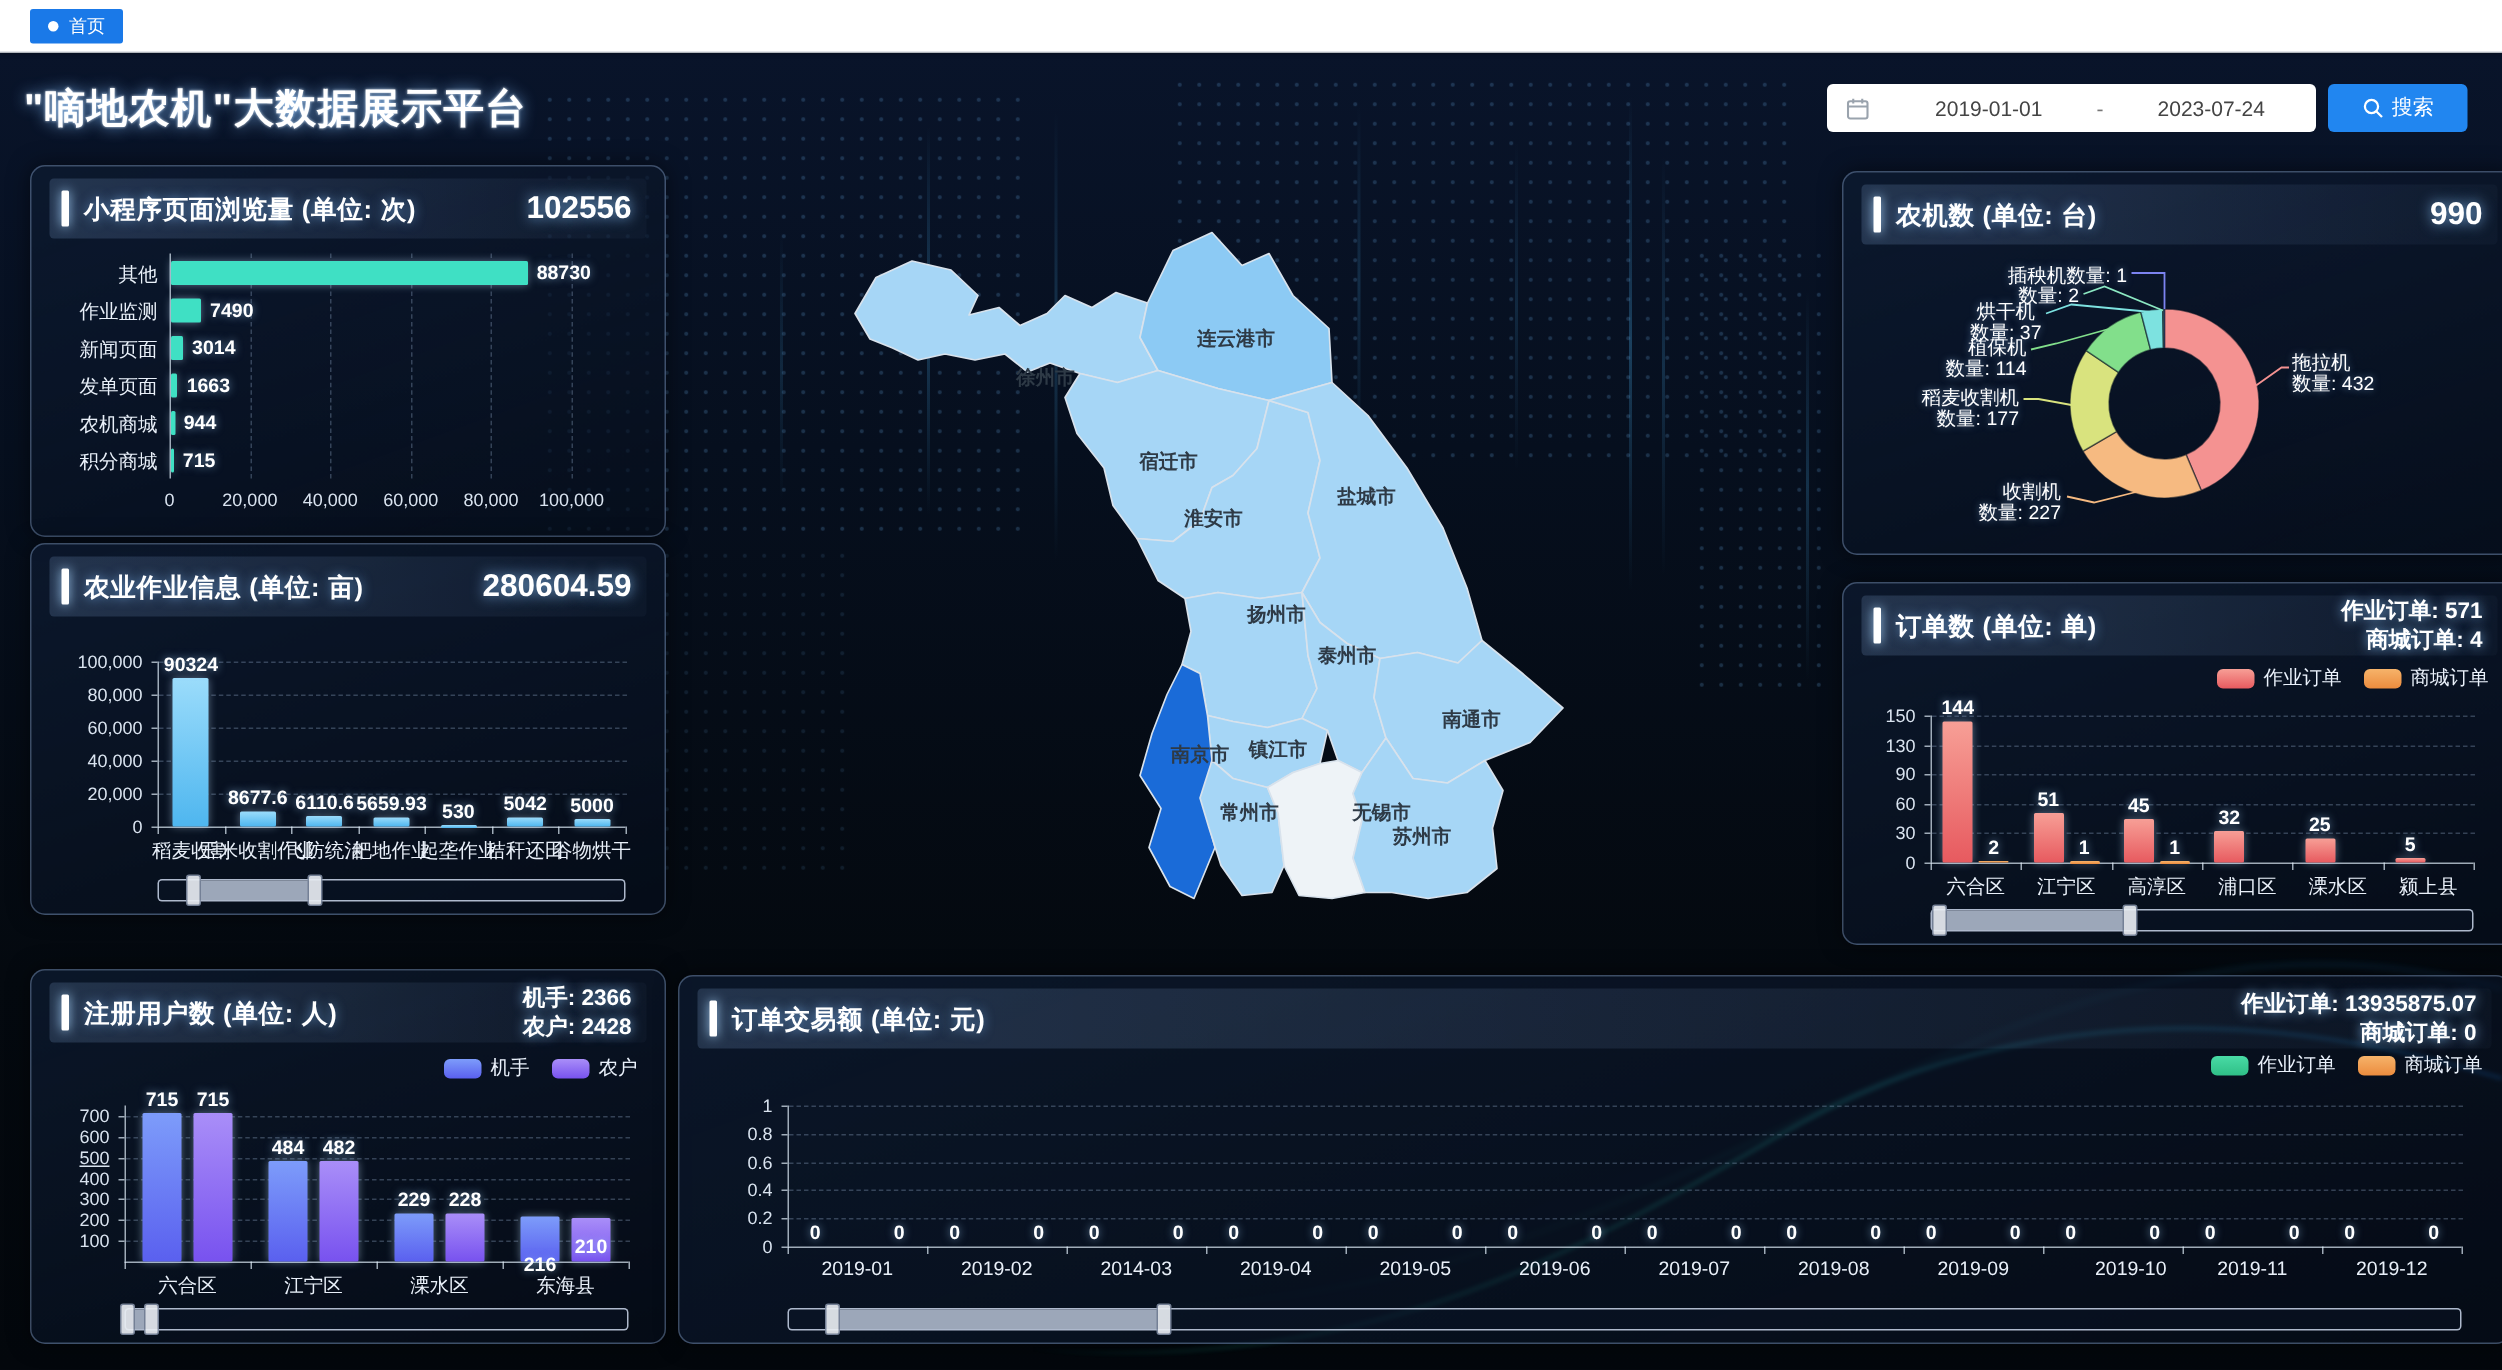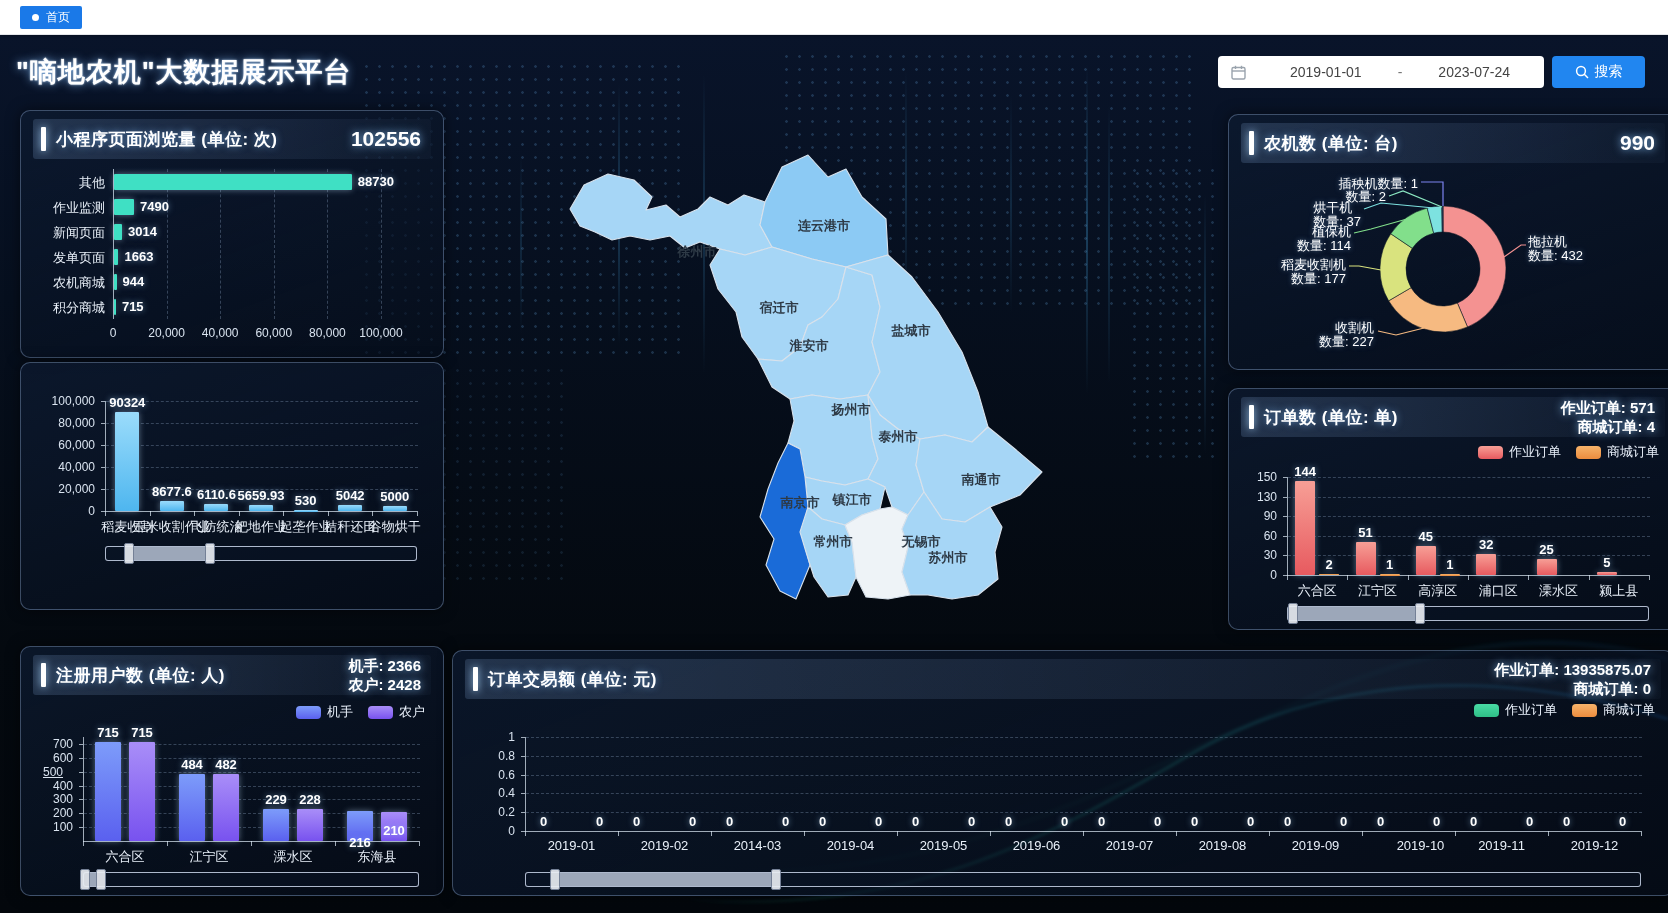--- a/index.html
+++ b/index.html
@@ -196,20 +196,25 @@
         <div class="cat" style="left: 0px; top: 114.5px; width: 72px; text-align: right;">农机商城</div>
         <div class="bar" style="left: 81px; top: 114.5px; width: 2.52992px; height: 16px; background: rgb(63, 224, 196);"></div>
         <div class="val" style="left: 89.5299px; top: 114.5px;">944</div>
         <div class="cat" style="left: 0px; top: 139.5px; width: 72px; text-align: right;">积分商城</div>
         <div class="bar" style="left: 81px; top: 139.5px; width: 1.9162px; height: 16px; background: rgb(63, 224, 196);"></div>
         <div class="val" style="left: 88.9162px; top: 139.5px;">715</div>
       </div>
   </div>
 
   <div class="panel" style="left:20px;top:328px;width:398px;height:230px">
+    <div class="phead">
+      <span class="pbar"></span>
+      <span class="ptitle">农业作业信息 (单位: 亩)</span>
+      <span class="ptotal">280604.59</span>
+    </div>
     <div class="chart-box">
         <div class="gridh" style="left: 73px; top: 30px; width: 312px;"></div>
         <div class="tick" style="left: 0px; top: 23px; width: 62px; text-align: right;">100,000</div>
         <div class="tickmark" style="left: 68px; top: 30px; width: 4px; height: 1px;"></div>
         <div class="gridh" style="left: 73px; top: 52px; width: 312px;"></div>
         <div class="tick" style="left: 0px; top: 45px; width: 62px; text-align: right;">80,000</div>
         <div class="tickmark" style="left: 68px; top: 52px; width: 4px; height: 1px;"></div>
         <div class="gridh" style="left: 73px; top: 74px; width: 312px;"></div>
         <div class="tick" style="left: 0px; top: 67px; width: 62px; text-align: right;">60,000</div>
         <div class="tickmark" style="left: 68px; top: 74px; width: 4px; height: 1px;"></div>
@@ -268,21 +273,21 @@
       <span class="ptotal2"><span>机手: 2366</span><br><span>农户: 2428</span></span>
     </div>
     <div class="chart-box">
         <div class="gridh" style="left: 51px; top: 48.9333px; width: 336px;"></div>
         <div class="tick" style="left: 0px; top: 41.9333px; width: 40px; text-align: right;">700</div>
         <div class="tickmark" style="left: 46px; top: 48.9333px; width: 4px; height: 1px;"></div>
         <div class="gridh" style="left: 51px; top: 62.8px; width: 336px;"></div>
         <div class="tick" style="left: 0px; top: 55.8px; width: 40px; text-align: right;">600</div>
         <div class="tickmark" style="left: 46px; top: 62.8px; width: 4px; height: 1px;"></div>
         <div class="gridh" style="left: 51px; top: 76.6667px; width: 336px;"></div>
-        <div class="tick" style="left: 0px; top: 69.6667px; width: 40px; text-align: center; text-decoration: underline;">500</div>
+        <div class="tick" style="left: 0px; top: 69.6667px; width: 40px; text-align: right; text-decoration: underline;">500</div>
         <div class="tickmark" style="left: 46px; top: 76.6667px; width: 4px; height: 1px;"></div>
         <div class="gridh" style="left: 51px; top: 90.5333px; width: 336px;"></div>
         <div class="tick" style="left: 0px; top: 83.5333px; width: 40px; text-align: right;">400</div>
         <div class="tickmark" style="left: 46px; top: 90.5333px; width: 4px; height: 1px;"></div>
         <div class="gridh" style="left: 51px; top: 104.4px; width: 336px;"></div>
         <div class="tick" style="left: 0px; top: 97.4px; width: 40px; text-align: right;">300</div>
         <div class="tickmark" style="left: 46px; top: 104.4px; width: 4px; height: 1px;"></div>
         <div class="gridh" style="left: 51px; top: 118.267px; width: 336px;"></div>
         <div class="tick" style="left: 0px; top: 111.267px; width: 40px; text-align: right;">200</div>
         <div class="tickmark" style="left: 46px; top: 118.267px; width: 4px; height: 1px;"></div>
@@ -355,21 +360,21 @@
           <polyline points="140,107 118,103 108,103" fill="none" stroke="#d9e37e" stroke-width="1.2"></polyline>
           <polyline points="166,56 130,66 113,70" fill="none" stroke="#82df8b" stroke-width="1.2"></polyline>
           <polyline points="193,45 140,40 123,46" fill="none" stroke="#7de2e0" stroke-width="1.2"></polyline>
           <polyline points="201,44 162,28 148,33" fill="none" stroke="#8ce8c2" stroke-width="1.2"></polyline>
           <polyline points="202,43 202,19 180,19" fill="none" stroke="#7c83f0" stroke-width="1.2"></polyline>
         </svg>
         <div class="dlb" style="left: 287px; top: 72px;">拖拉机<br>数量: 432</div>
         <div class="dlb" style="right: 291px; text-align: right; top: 158px;">收割机<br>数量: 227</div>
         <div class="dlb" style="right: 319px; text-align: right; top: 95px;">稻麦收割机<br>数量: 177</div>
         <div class="dlb" style="right: 314px; text-align: right; top: 62px;">植保机<br>数量: 114</div>
-        <div class="dlb" style="right: 304px; text-align: left; top: 38px; margin-left: 33px;">烘干机<br>数量: 37</div>
+        <div class="dlb" style="right: 304px; text-align: center; top: 38px; margin-left: 33px;">烘干机<br>数量: 37</div>
         <div class="dlb" style="right: 279px; text-align: right; top: 27px;">数量: 2</div>
         <div class="dlb" style="right: 247px; text-align: right; top: 14px;">插秧机数量: 1</div>
       </div>
   </div>
 
   <div class="panel" style="left:1228px;top:354px;width:424px;height:224px">
     <div class="phead">
       <span class="pbar"></span>
       <span class="ptitle">订单数 (单位: 单)</span>
       <span class="ptotal2"><span>作业订单: 571</span><br><span>商城订单: 4</span></span>

